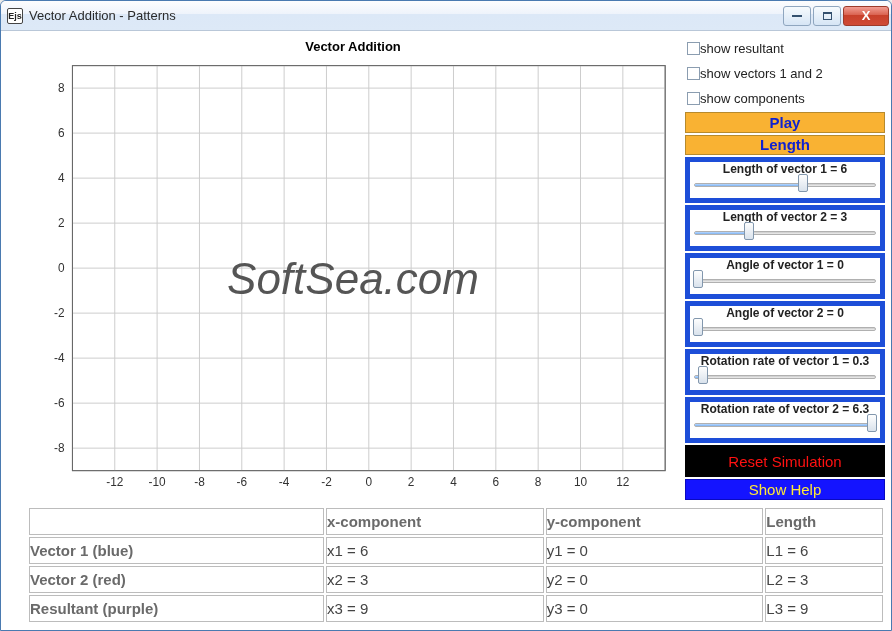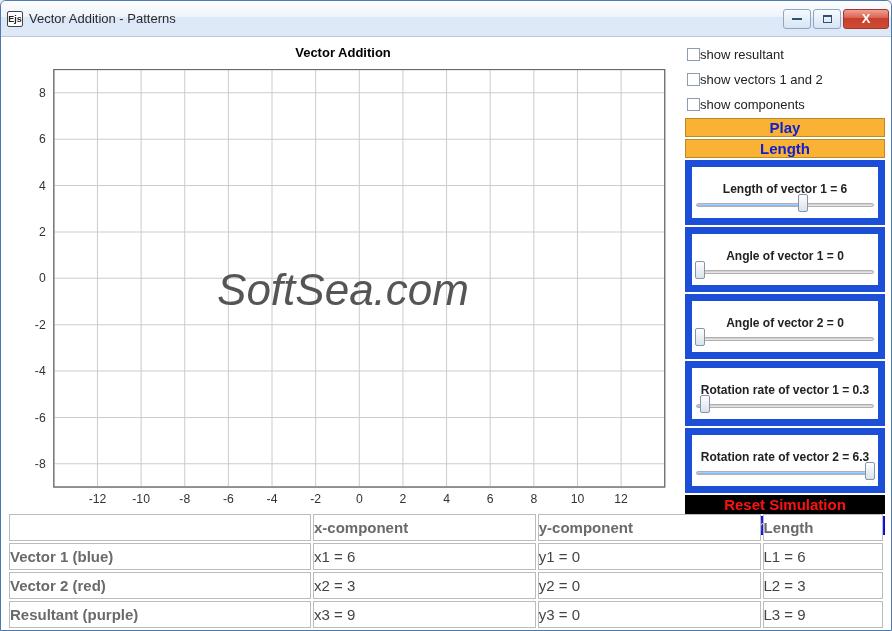--- a/index.html
+++ b/index.html
@@ -9,21 +9,21 @@
   width: 892px; height: 631px;
   border: 1px solid #4a7ab0;
   background: #fff;
   position: relative;
   box-shadow: 0 0 6px rgba(0,0,0,0.3);
   border-radius: 6px 6px 0 0;
   overflow: hidden;
 }
 
 .titlebar {
-  height: 36px;
+  height: 30px;
   background: linear-gradient(to bottom, #fdfdfe 0%, #eef3fb 45%, #dce8f7 46%, #dde9f7 100%);
   border-bottom: 1px solid #b9c7d8;
   display: flex; align-items: center;
   padding: 0 2px 0 6px;
 }
 .titlebar .app-icon {
   width: 16px; height: 16px;
   background: #fff; border: 1px solid #444; border-radius: 2px;
   display: flex; align-items: center; justify-content: center;
   font-size: 9px; font-weight: bold; color: #222;
@@ -47,20 +47,21 @@
   color: #fff;
 }
 .winbtn .glyph-min { width: 10px; height: 2px; background: #33506e; }
 .winbtn .glyph-max { width: 9px; height: 8px; border: 1px solid #33506e; border-top-width: 2px; }
 .winbtn.close .x { font-weight: bold; font-size: 13px; }
 
 .content {
   display: flex; flex-direction: column;
   height: calc(100% - 30px);
   padding: 6px;
+  margin-left: 20px;
 }
 
 .upper { display: flex; flex: 1; gap: 6px; min-height: 0; }
 
 .chart-panel {
   flex: 1; background: #fff;
   display: flex; flex-direction: column;
 }
 .chart-title { text-align: center; font-weight: bold; font-size: 13px; padding: 2px 0 4px; }
 .chart-body { flex: 1; position: relative; }
@@ -80,21 +81,21 @@
 .chk-row { display: flex; align-items: center; gap: 0; padding: 4px 2px; font-size: 13px; color: #222; }
 .chk {
   width: 13px; height: 13px; border: 1px solid #8b9db0; background: #fff;
 }
 .bigbtn {
   height: 28px; background: #f9b233; border: 1px solid #b78a2d;
   display: flex; align-items: center; justify-content: center;
   font-weight: bold; font-size: 15px; color: #1022d0;
 }
 .slider-block {
-  border: 7px solid #1d4ed8; padding: 15px 4px 6px;
+  border: 5px solid #1d4ed8; padding: 0 4px 6px;
 }
 .slider-label { text-align: center; font-size: 12px; font-weight: bold; color: #222; padding-bottom: 2px; }
 .slider-track {
   position: relative; height: 14px; display: flex; align-items: center;
 }
 .slider-rail {
   height: 4px; width: 100%; background: linear-gradient(to bottom,#c9c9c9,#eee);
   border: 1px solid #b0b0b0; border-radius: 2px; position: relative;
 }
 .slider-fill {
@@ -102,21 +103,21 @@
   background: linear-gradient(to bottom,#b8d8ff,#7fb3f0);
   border-right: 1px solid #7fa6d0;
 }
 .slider-thumb {
   position: absolute; top: -4px; width: 10px; height: 18px;
   background: linear-gradient(to bottom,#fefefe,#d9e2ec);
   border: 1px solid #8297ad; border-radius: 2px;
   transform: translateX(-50%);
 }
 .blackbtn {
-  height: 44px; background: #000; color: #f11; font-weight: bold; font-size: 15px;
+  height: 44px; background: #000; color: #f11; font-weight: normal; font-size: 15px;
   display: flex; align-items: center; justify-content: center; border: 1px solid #000;
 }
 .bluebtn {
   height: 28px; background: #1414ff; color: #ffe838; font-weight: normal; font-size: 15px;
   display: flex; align-items: center; justify-content: center; border: 1px solid #0a0ac0;
 }
 
 .table {
   margin-top: 6px; width: 100%; border-collapse: separate; border-spacing: 2px;
 }
@@ -227,20 +228,29 @@
         <div class="slider-block">
           <div class="slider-label">Length of vector 1 = 6</div>
           <div class="slider-track">
               <div class="slider-rail">
                 <div class="slider-fill" style="width:60.0%"></div>
               </div>
               <div class="slider-thumb" style="left:60.0%"></div>
             </div>
         </div>
         <div class="slider-block">
+          <div class="slider-label">Length of vector 2 = 3</div>
+          <div class="slider-track">
+              <div class="slider-rail">
+                <div class="slider-fill" style="width:30.0%"></div>
+              </div>
+              <div class="slider-thumb" style="left:30.0%"></div>
+            </div>
+        </div>
+        <div class="slider-block">
           <div class="slider-label">Angle of vector 1 = 0</div>
           <div class="slider-track">
               <div class="slider-rail">
                 <div class="slider-fill" style="width:2.0%"></div>
               </div>
               <div class="slider-thumb" style="left:2.0%"></div>
             </div>
         </div>
         <div class="slider-block">
           <div class="slider-label">Angle of vector 2 = 0</div>

